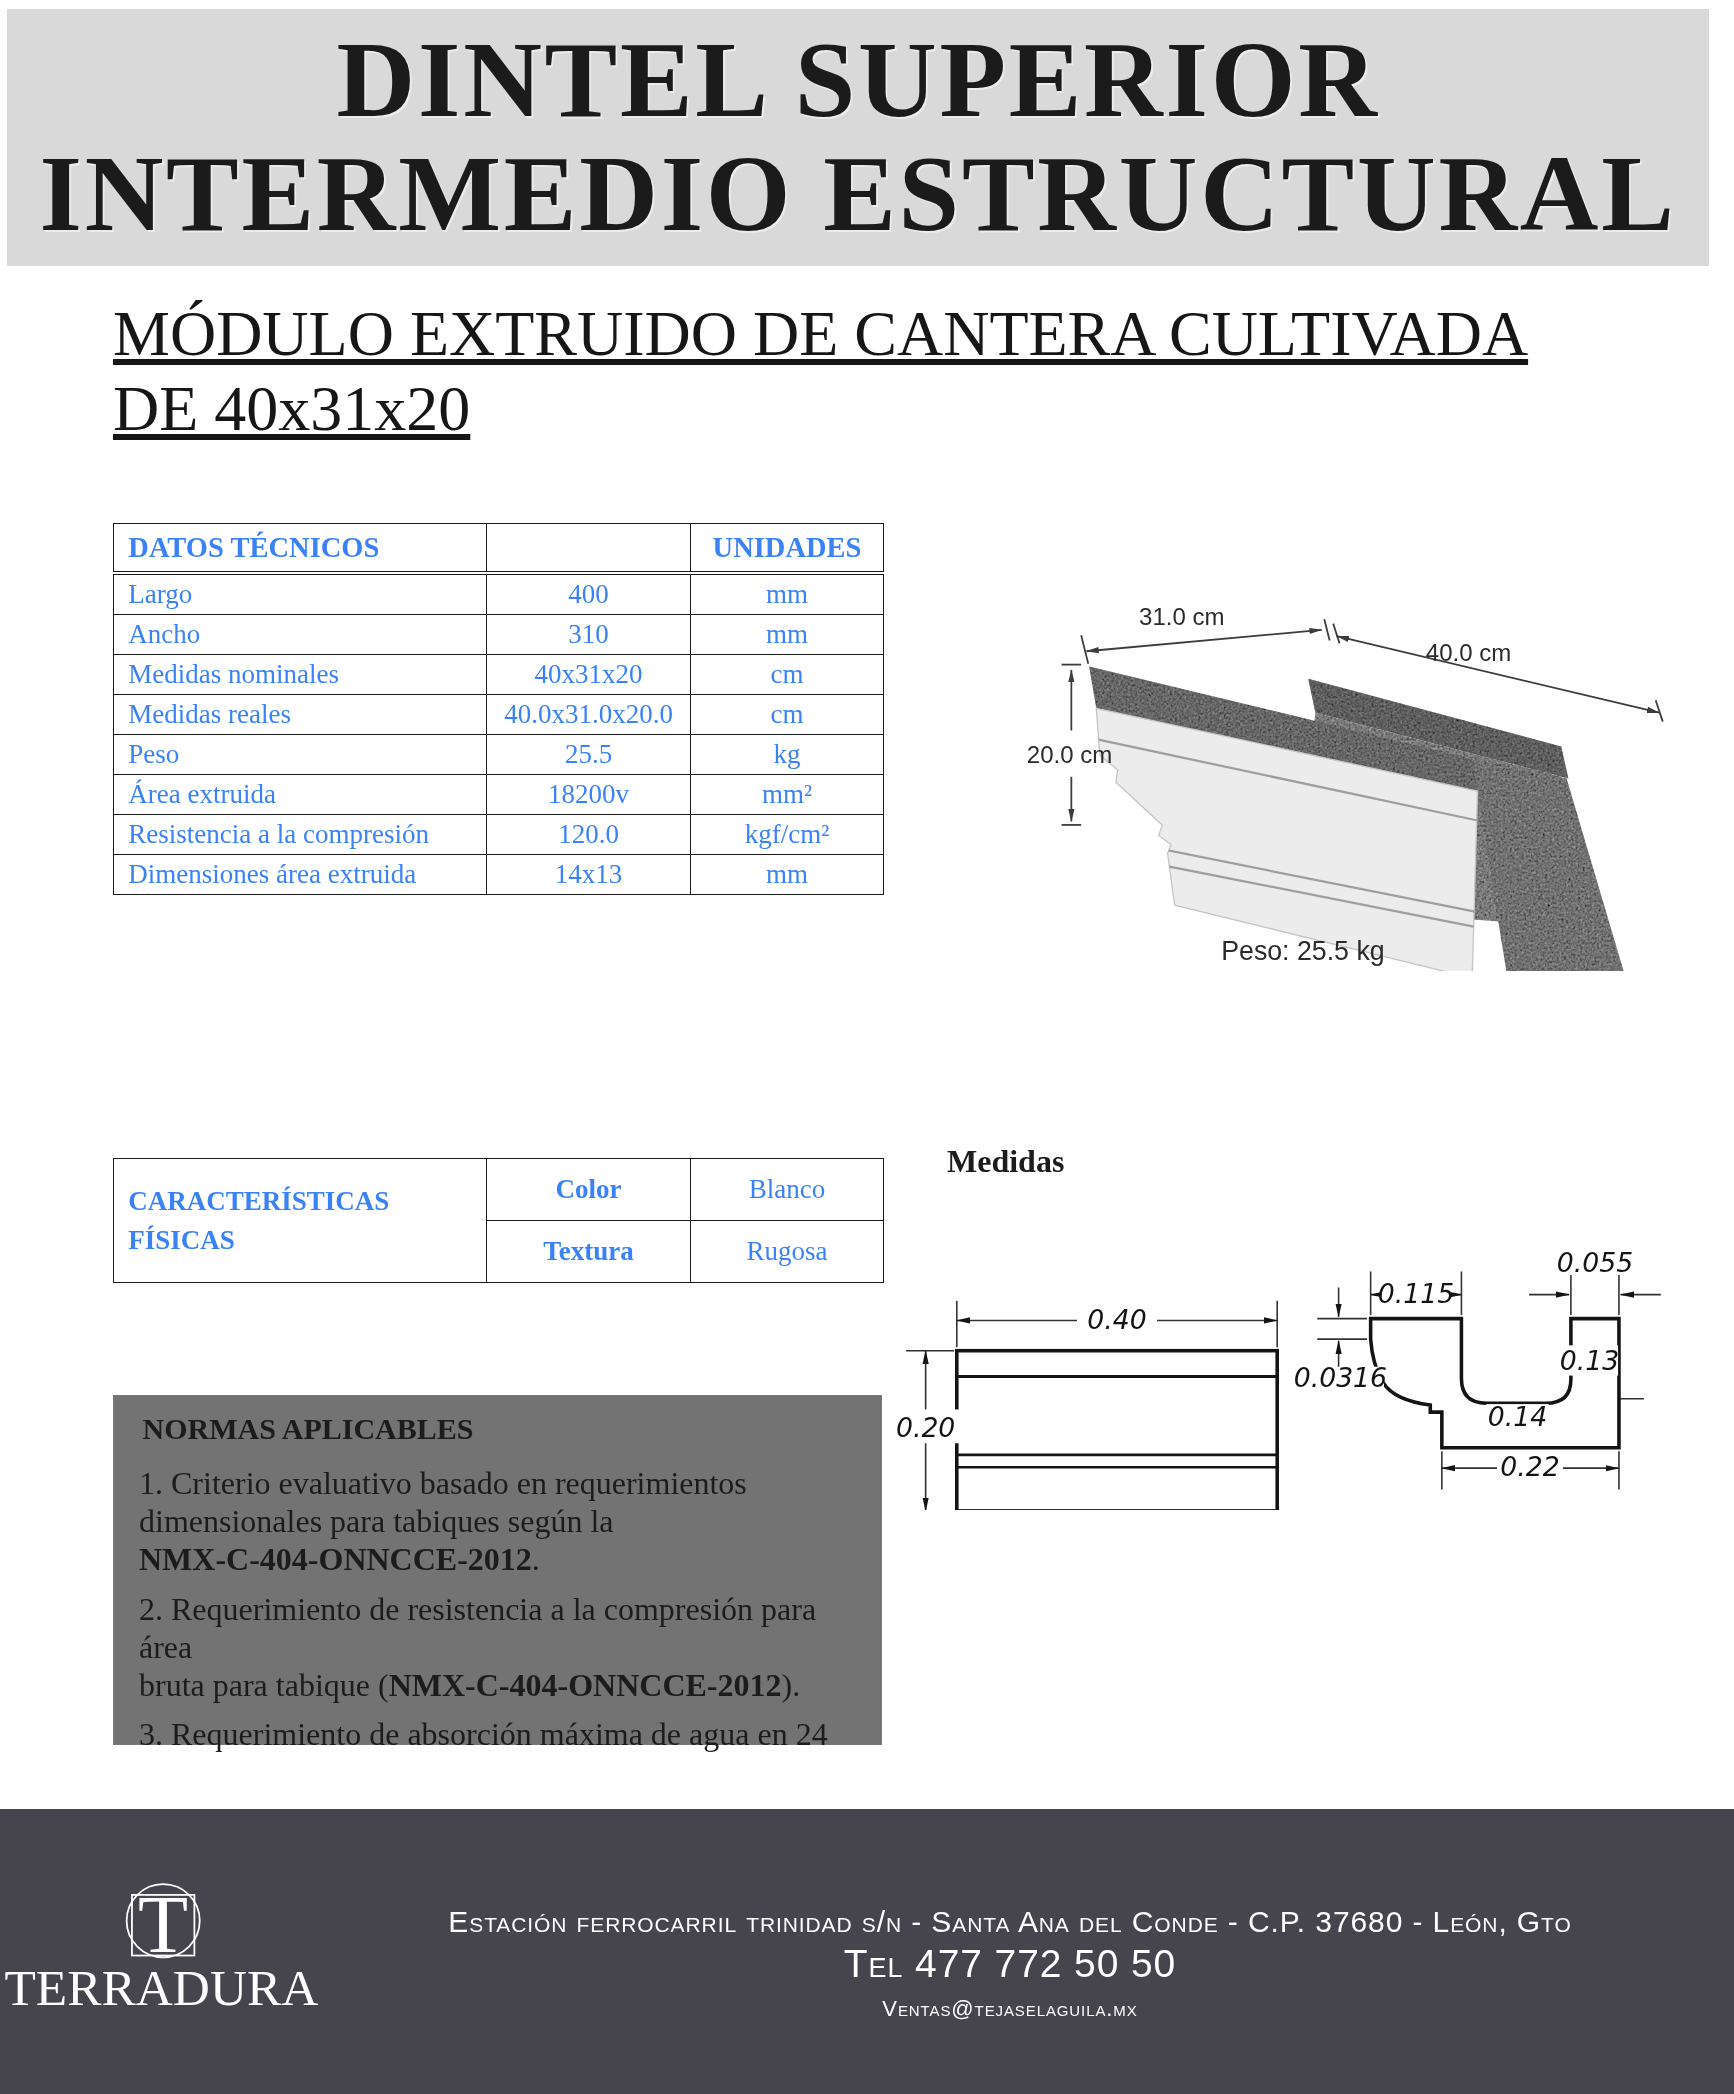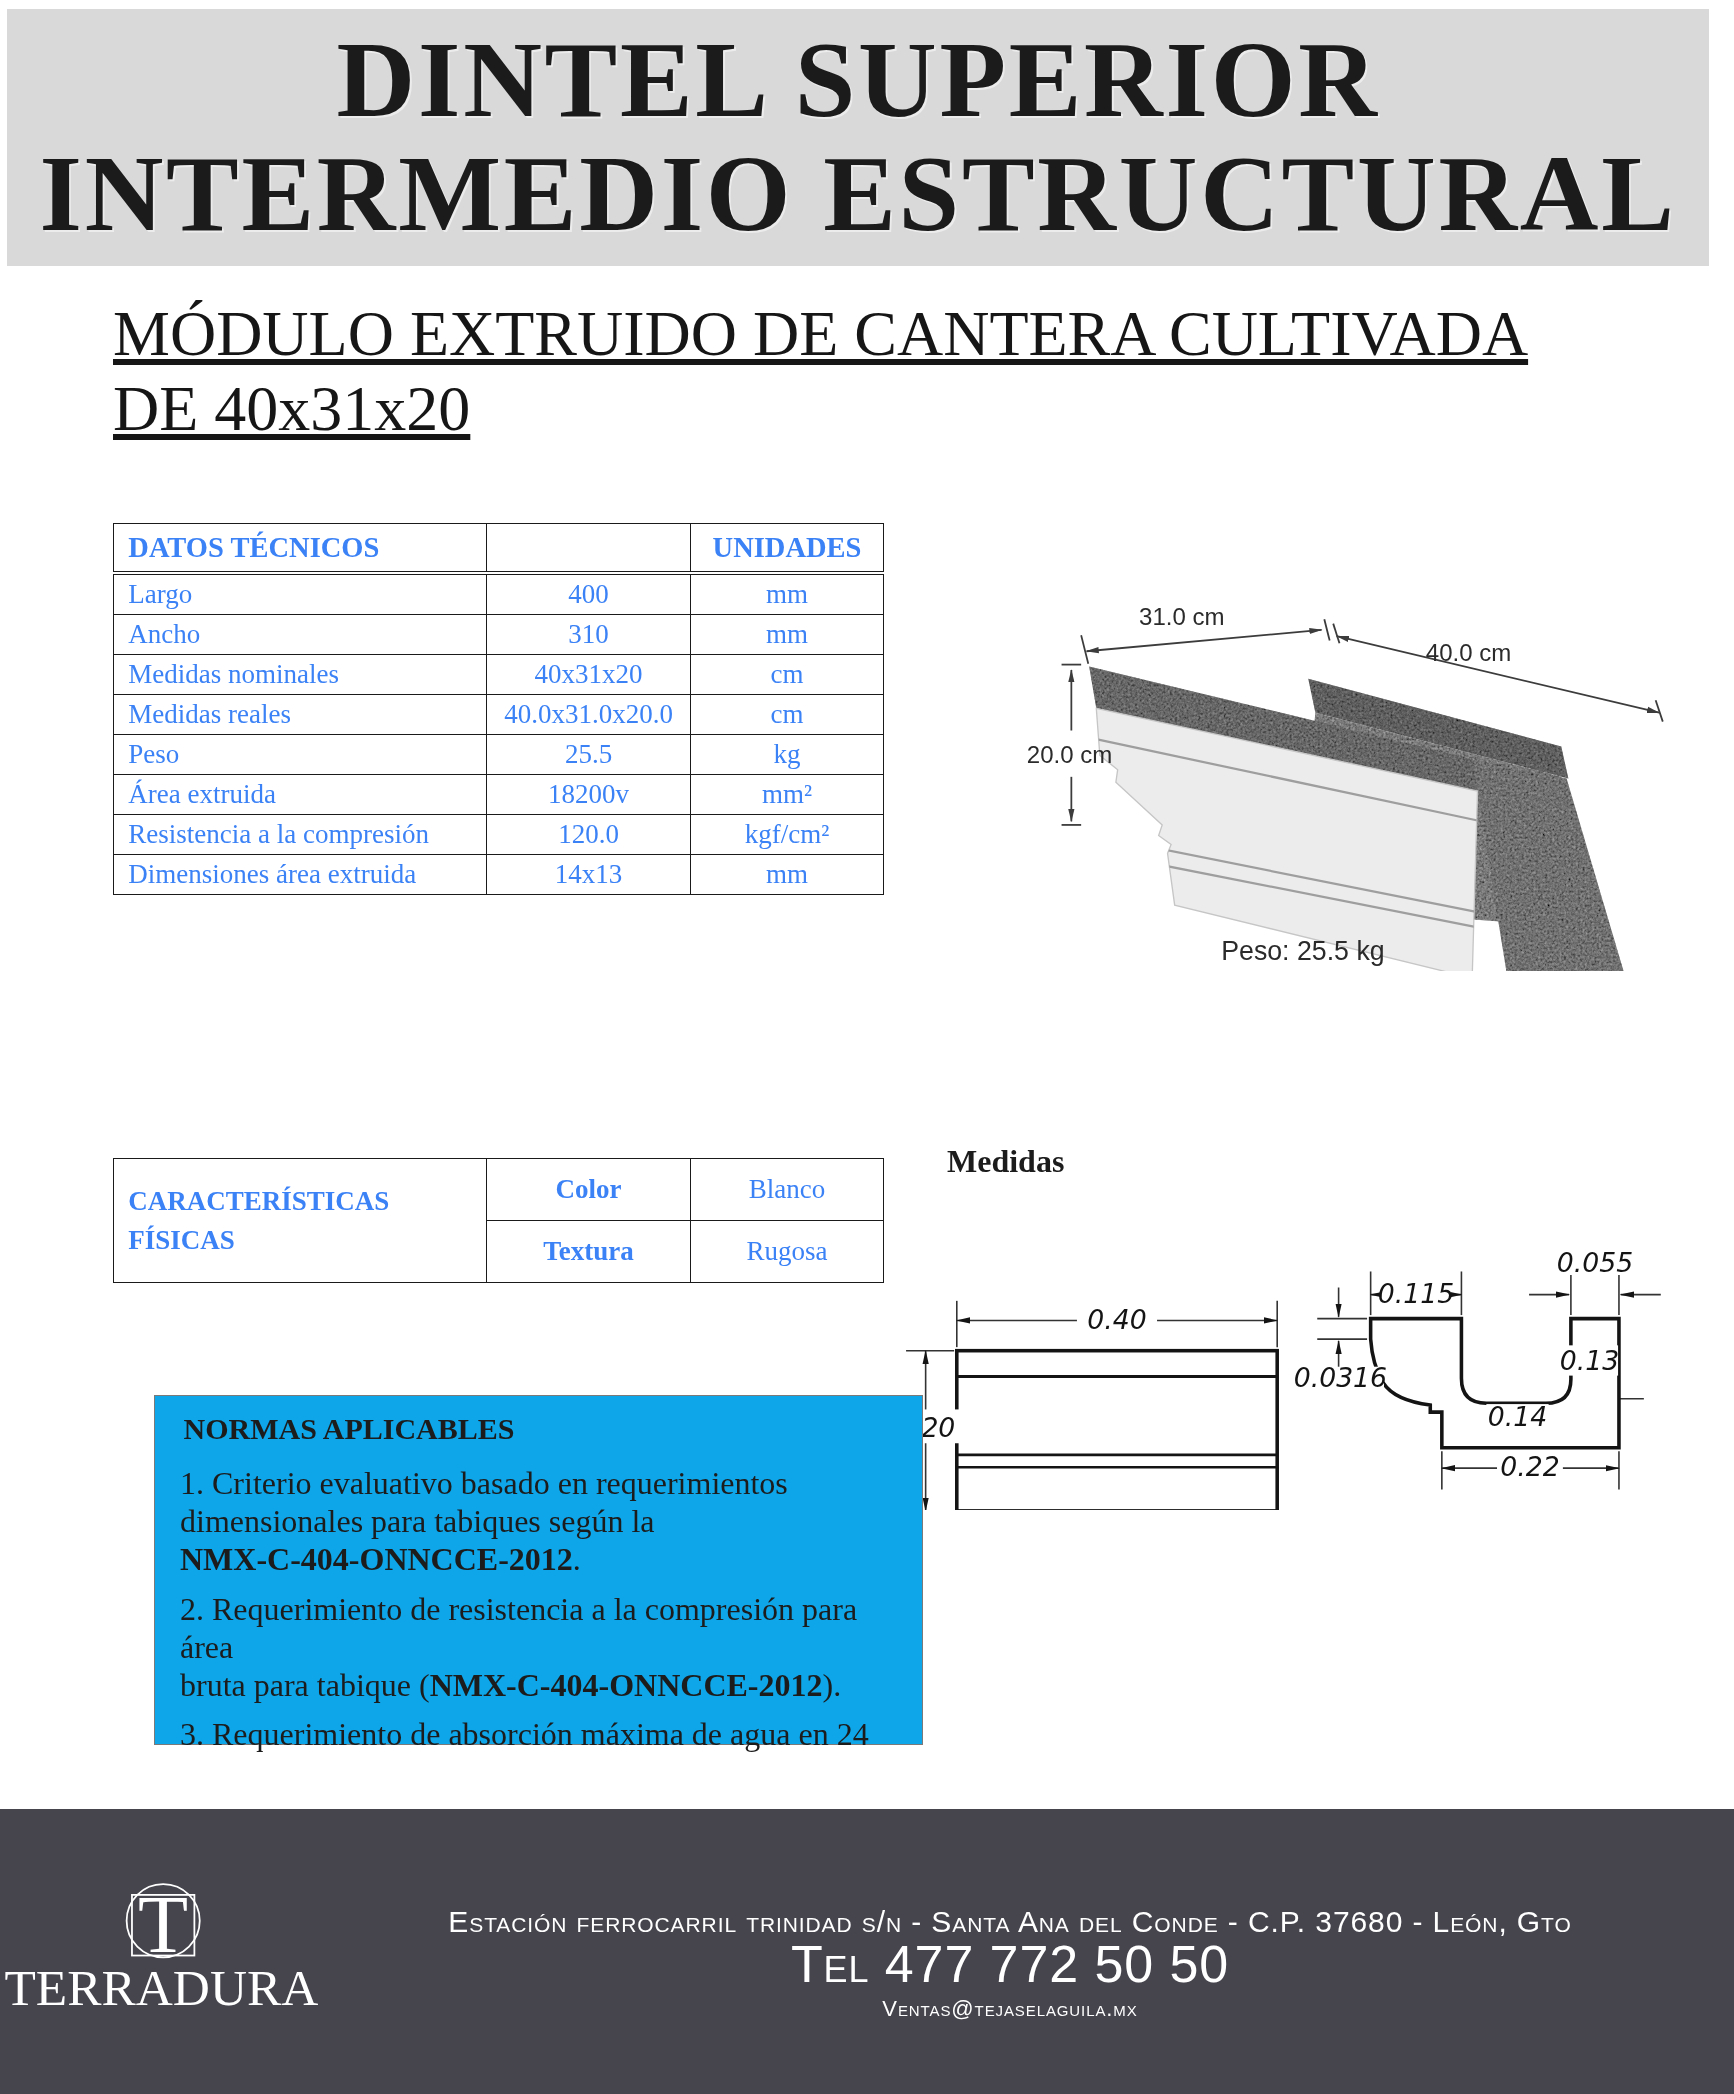--- a/index.html
+++ b/index.html
@@ -29,39 +29,39 @@
 
   
   .phys-table { position:absolute; left:113px; top:1158px; width:771px; }
   .phys-table td { height:59px; }
   .phys-head { font-weight:bold; font-size:29px; line-height:39px; text-align:left; padding-left:14.3px; }
   .phys-attr { font-weight:bold; text-align:center; }
   .phys-val  { text-align:center; }
 
   
   .normas { position:absolute; left:113px; top:1395px; width:769px; height:350px;
-            border:1.8px solid #7a7a7a; box-sizing:border-box; padding:16px 23px 0 25px; background:#0ea5e9;margin-left:41px; }
+            border:1.8px solid #7a7a7a; box-sizing:border-box; padding:16px 23px 0 25px; background:#737373; }
   .normas .n-title { font-size:30px; font-weight:bold; margin:0 0 18px 3.6px; }
   .norm-item { font-size:32px; line-height:38px; margin-bottom:11.6px; }
   .norm-item b { font-weight:bold; }
 
   
   .medidas-title { position:absolute; left:947px; top:1143px; font-size:32px; font-weight:bold; }
 
   
   .photo-svg { position:absolute; left:1007px; top:588px; }
   .draw-svg  { position:absolute; left:887px;  top:1243px; }
 
   
   .footer { position:absolute; left:0; top:1809px; width:1734px; height:285px; background:#46454e; }
   .logo-svg { position:absolute; left:85px; top:1836px; }
   .addr { position:absolute; left:497px; top:1903px; width:1194px; text-align:center; color:#ffffff;
           font-family:"Liberation Sans", sans-serif; font-variant:small-caps; }
   .addr .l1 { font-size:30px; line-height:37px; letter-spacing:0.9px; }
-  .addr .l2 { font-size:52px; line-height:48px; letter-spacing:0.9px; }
+  .addr .l2 { font-size:39px; line-height:48px; letter-spacing:0.9px; }
   .addr .l3 { font-size:22px; line-height:41px; letter-spacing:0.9px; }
 
   svg text { user-select:none; }
 </style>
 </head>
 <body>
 
 <div class="page">
 
   <div class="banner">

